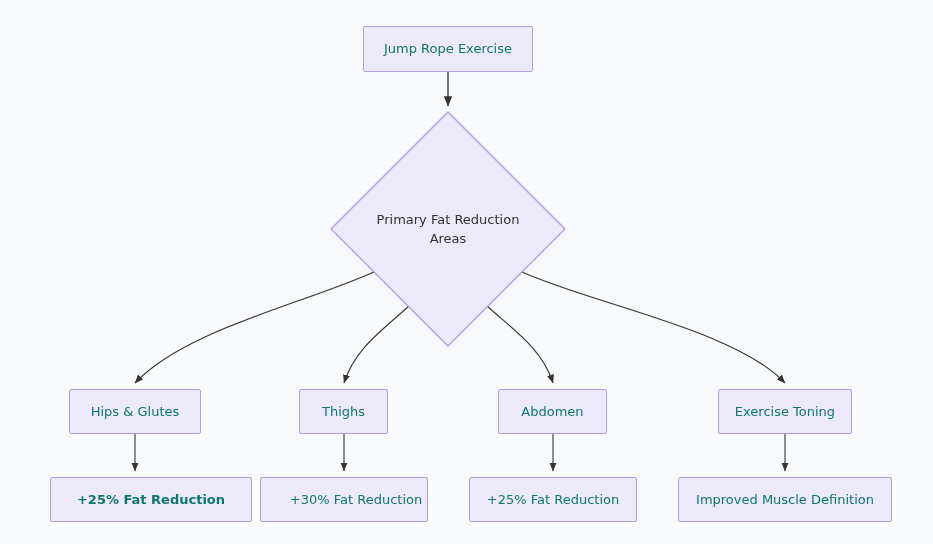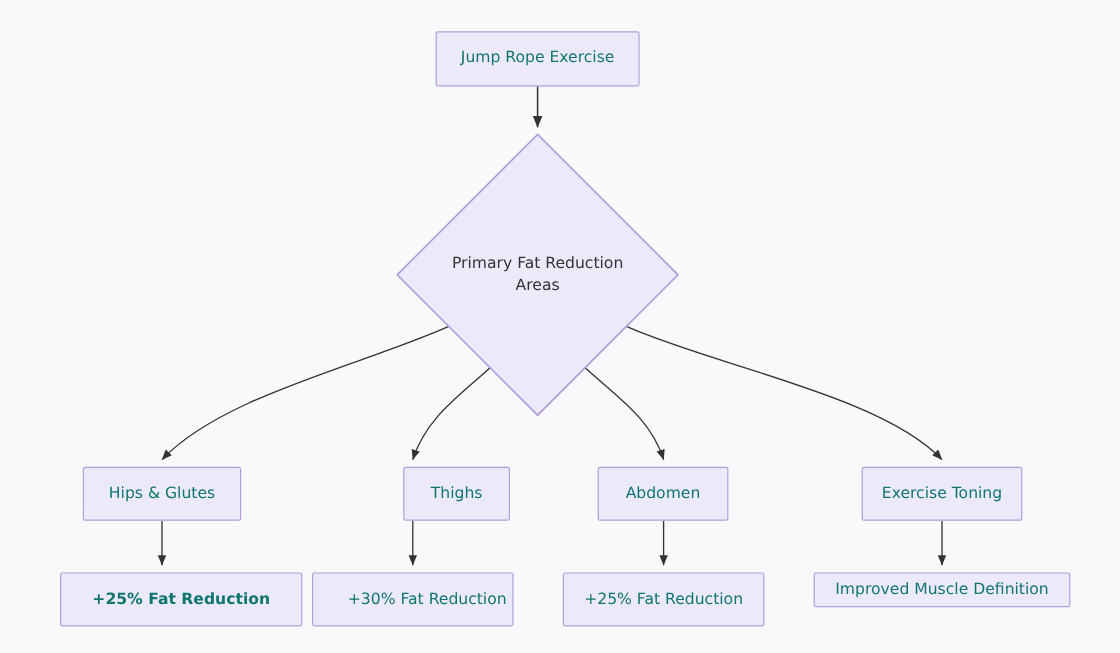--- a/index.html
+++ b/index.html
@@ -115,36 +115,36 @@
       <polygon points="118,1 235,118 118,235 1,118" fill="#ece9fb" stroke="#b39ddb" stroke-width="1.4"></polygon>
     </svg>
     <div class="diamond-label">
       <span>Primary Fat Reduction Areas</span>
     </div>
   </div>
 
   <div class="node" style="left:69px; top:389px; width:132px; height:45px;">
     <span class="node-label">Hips &amp; Glutes</span>
   </div>
-  <div class="node" style="left:299px; top:389px; width:89px; height:45px;margin-left:37px;">
+  <div class="node" style="left:299px; top:389px; width:89px; height:45px;">
     <span class="node-label">Thighs</span>
   </div>
   <div class="node" style="left:498px; top:389px; width:109px; height:45px;">
     <span class="node-label">Abdomen</span>
   </div>
   <div class="node" style="left:718px; top:389px; width:134px; height:45px;">
     <span class="node-label">Exercise Toning</span>
   </div>
 
   <div class="node" style="left:50px; top:477px; width:202px; height:45px;font-weight:bold;">
     <span class="node-label">+25% Fat Reduction</span>
   </div>
   <div class="node" style="left:260px; top:477px; width:168px; height:45px;padding-left:24px;">
     <span class="node-label">+30% Fat Reduction</span>
   </div>
   <div class="node" style="left:469px; top:477px; width:168px; height:45px;">
     <span class="node-label">+25% Fat Reduction</span>
   </div>
-  <div class="node" style="left:678px; top:477px; width:214px; height:29px;">
+  <div class="node" style="left:678px; top:477px; width:214px; height:45px;">
     <span class="node-label">Improved Muscle Definition</span>
   </div>
 
 </div>
 
 </body></html>

